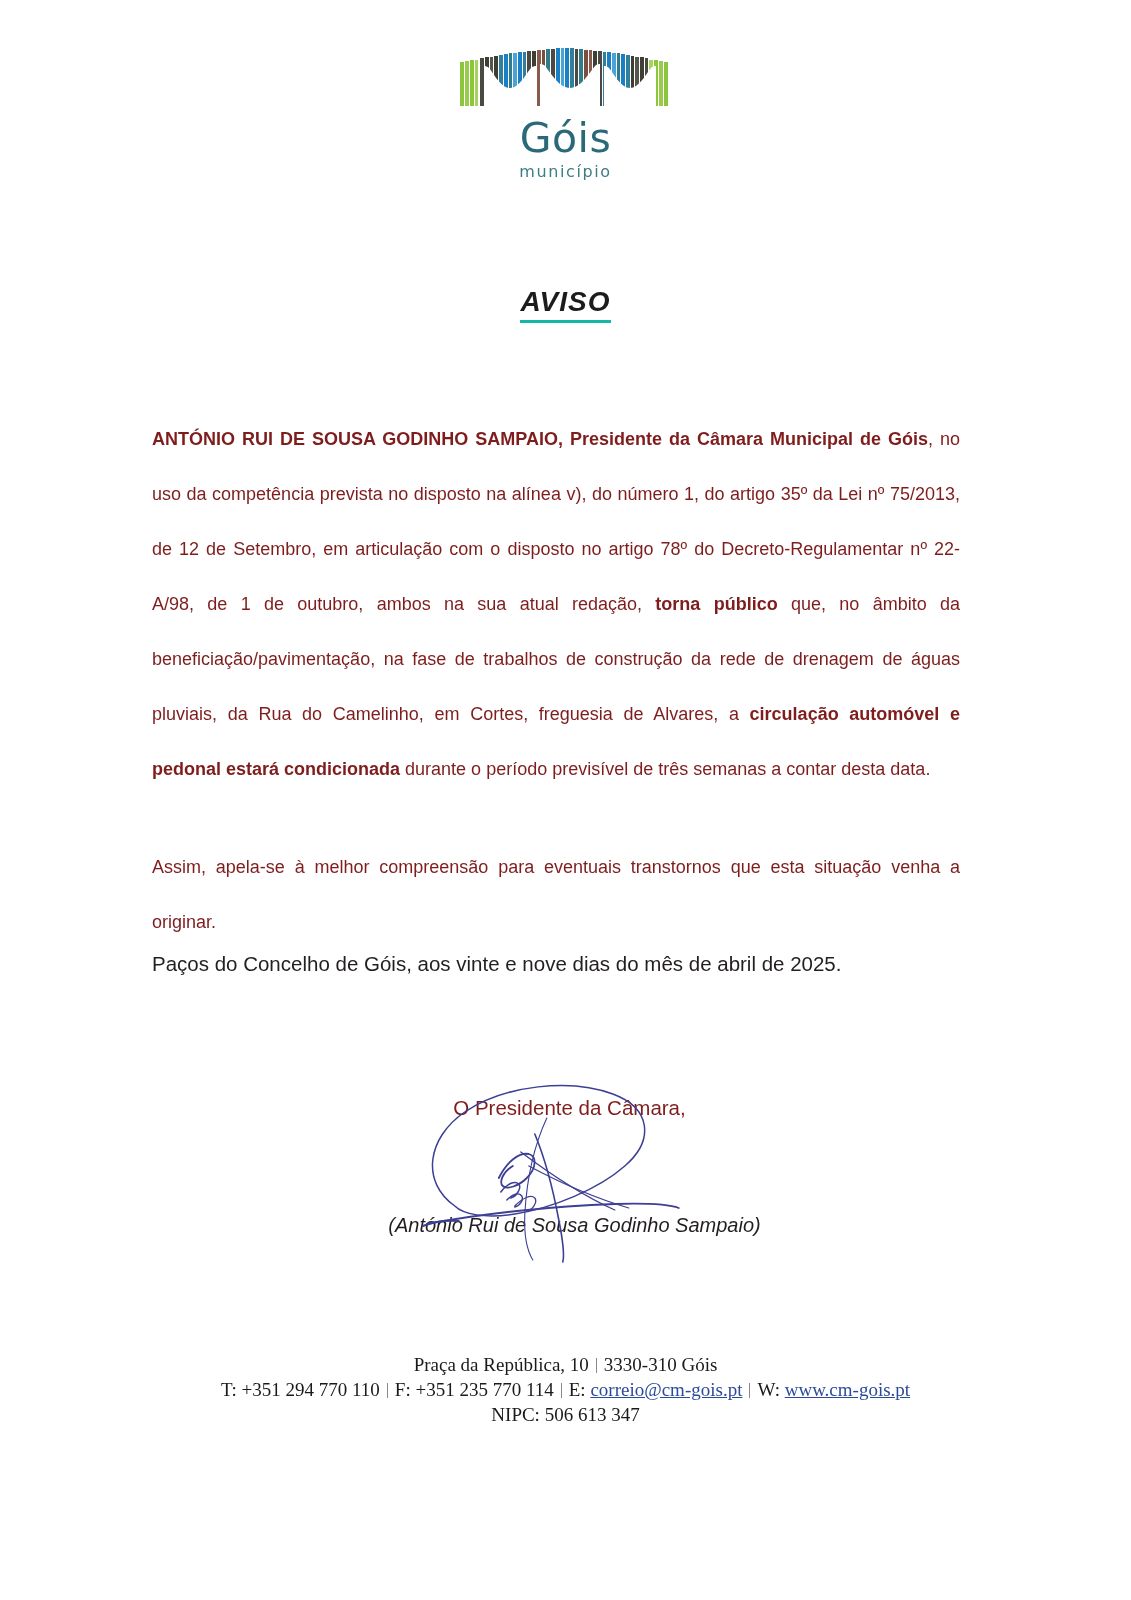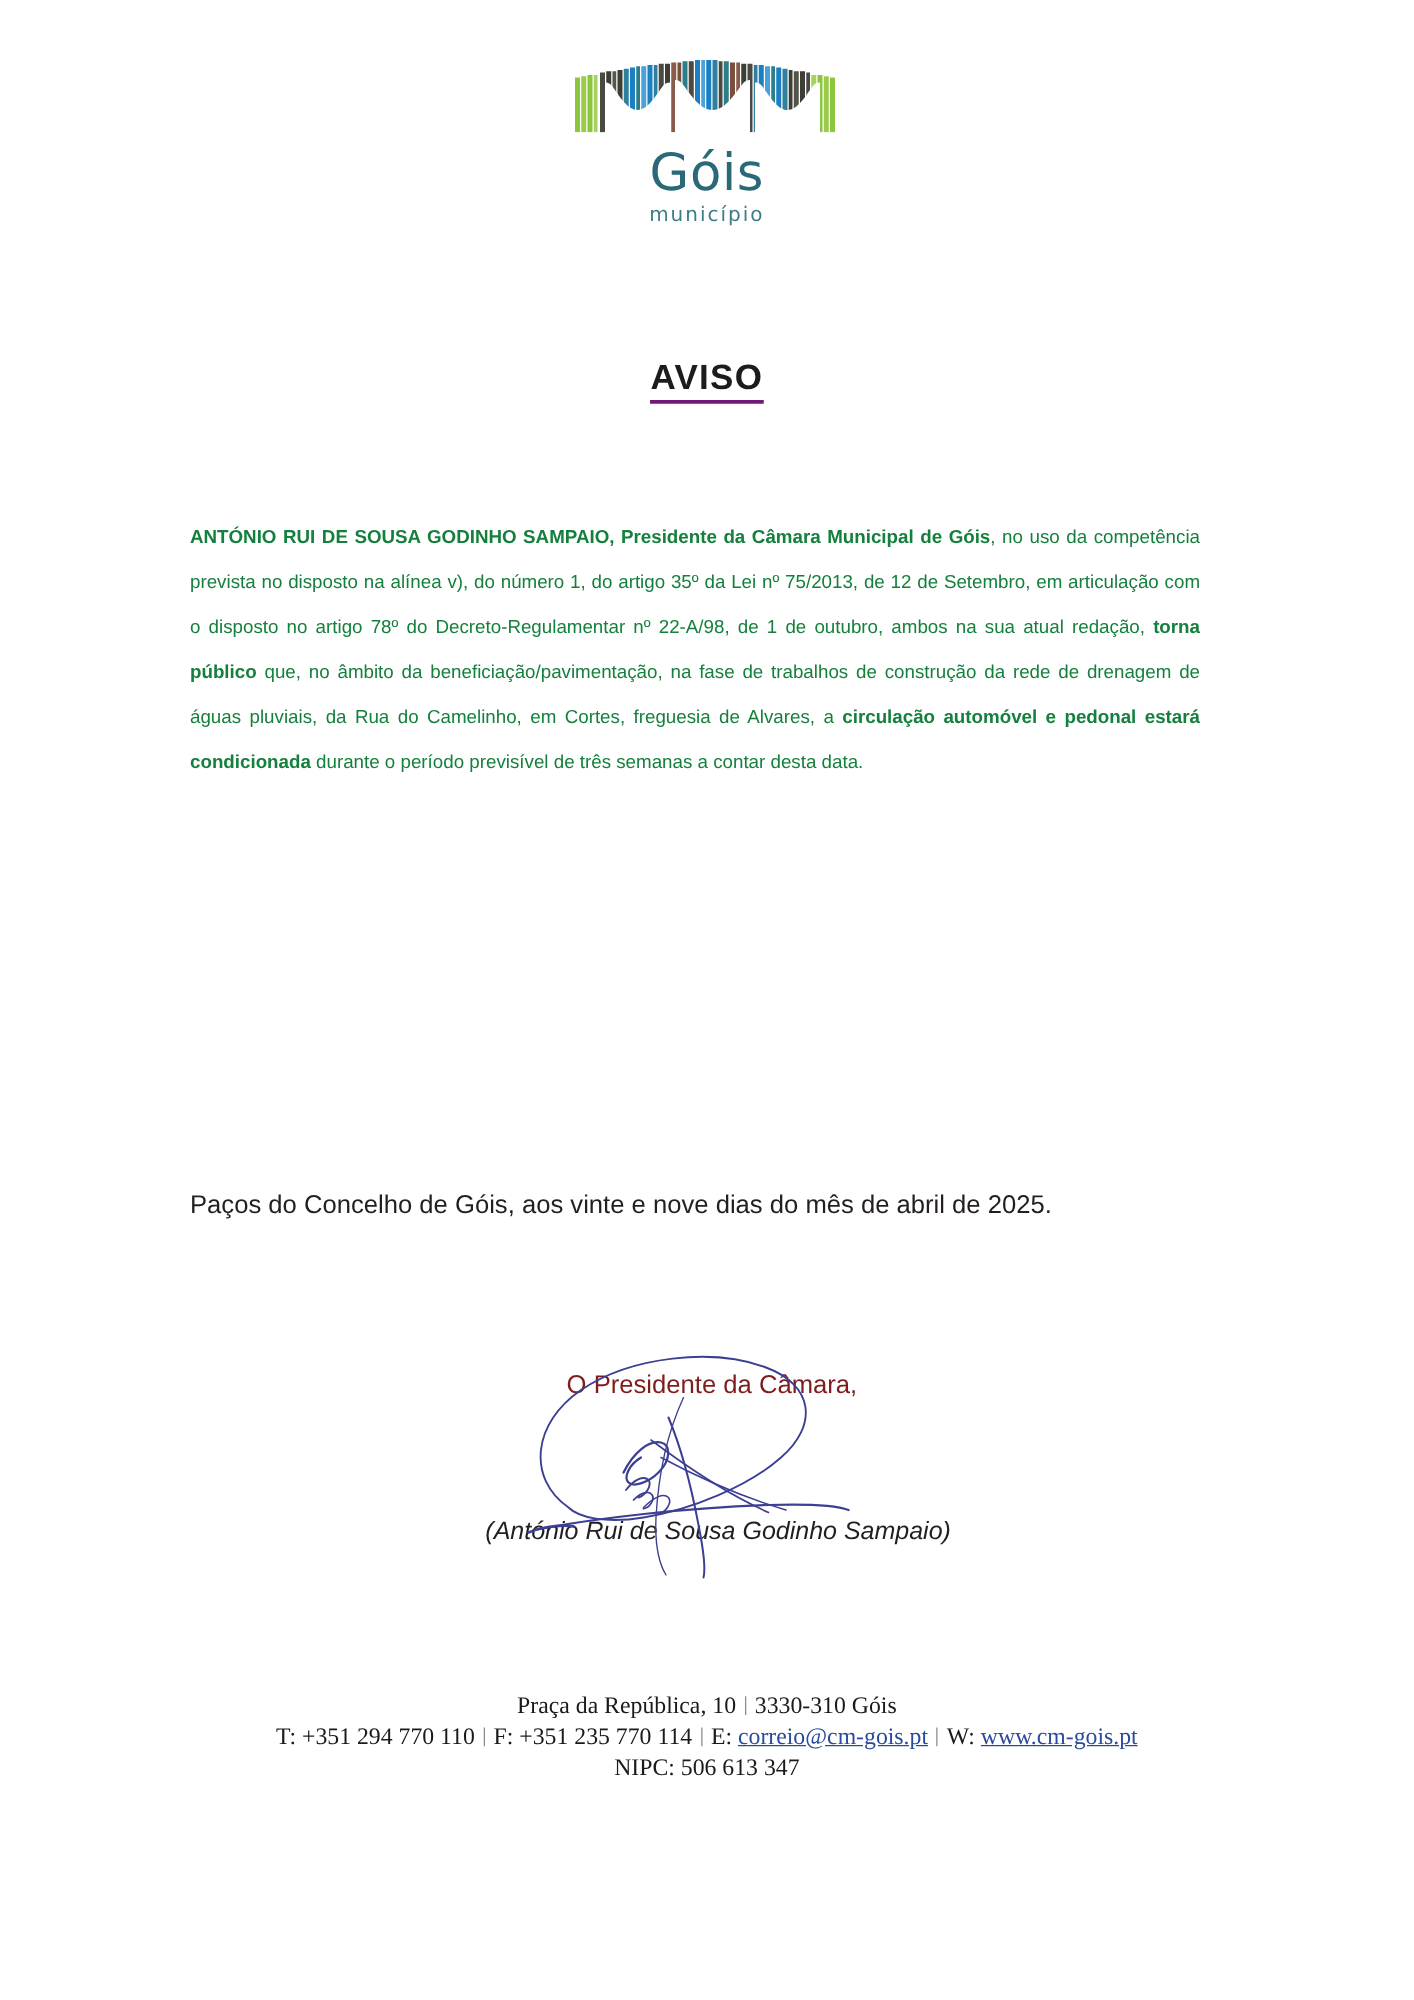--- a/index.html
+++ b/index.html
@@ -61,37 +61,38 @@
     top: 286px;
     left: 0;
     width: 1131px;
     text-align: center;
     font-size: 28px;
     font-weight: 700;
     letter-spacing: 1px;
     color: #1c1c1c;
   }
   .doc-title span {
-    border-bottom: 3px solid #701a75;
+    border-bottom: 3px solid #14b8a6;
     padding-bottom: 3px;
+    font-style: italic;
   }
 
   
   .body-area {
     position: absolute;
     top: 412px;
     left: 152px;
     width: 808px;
   }
   .para {
-    font-size: 15px;
-    line-height: 36px;
+    font-size: 18px;
+    line-height: 55px;
     text-align: justify;
     text-justify: inter-word;
-    color: #15803d;
+    color: #7f1d1d;
     margin: 0;
   }
   .para + .para {
     margin-top: 43px;
   }
   .para b { font-weight: 700; }
 
   .date-line {
     position: absolute;
     top: 942px;
@@ -257,20 +258,21 @@
   </div>
 
   <div class="doc-title">
     <span>AVISO</span>
   </div>
 
   <div class="body-area">
 
     <p class="para"><b>ANTÓNIO RUI DE SOUSA GODINHO SAMPAIO, Presidente da Câmara Municipal de Góis</b><span>, no uso da competência prevista no disposto na alínea v), do número 1, do artigo 35º da Lei nº 75/2013, de 12 de Setembro, em articulação com o disposto no artigo 78º do Decreto-Regulamentar nº 22-A/98, de 1 de outubro, ambos na sua atual redação, </span><b>torna público</b><span> que, no âmbito da beneficiação/pavimentação, na fase de trabalhos de construção da rede de drenagem de águas pluviais, da Rua do Camelinho, em Cortes, freguesia de Alvares, a </span><b>circulação automóvel e pedonal estará condicionada</b><span> durante o período previsível de três semanas a contar desta data.</span></p>
 
+    <p class="para">Assim, apela-se à melhor compreensão para eventuais transtornos que esta situação venha a originar.</p>
   </div>
 
   <div class="date-line">Paços do Concelho de Góis, aos vinte e nove dias do mês de abril de 2025.</div>
 
   <div class="sig-block">
 
     <div class="sig-title">O Presidente da Câmara,</div>
 
     <svg class="sig-scribble" viewBox="0 0 340 190" aria-hidden="true">
       <g fill="none" stroke="#3c3f93" stroke-linecap="round" stroke-linejoin="round">

